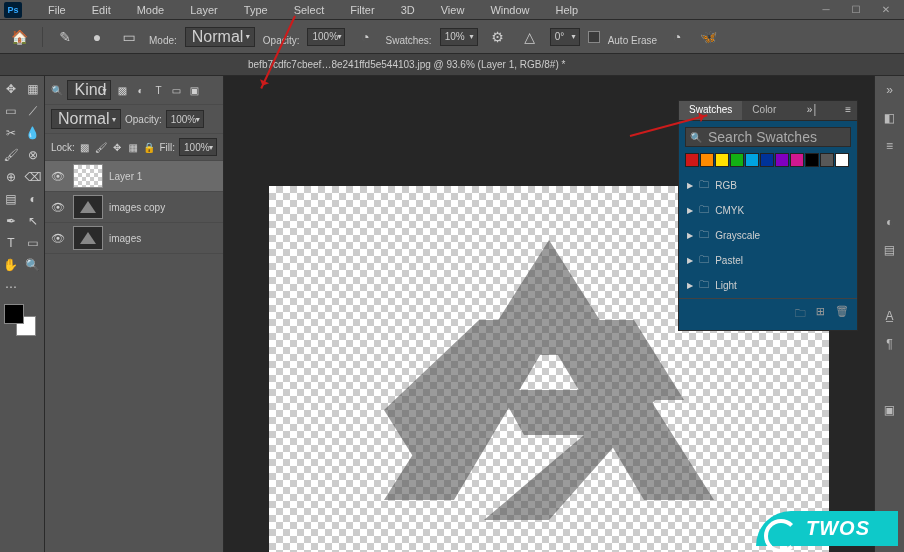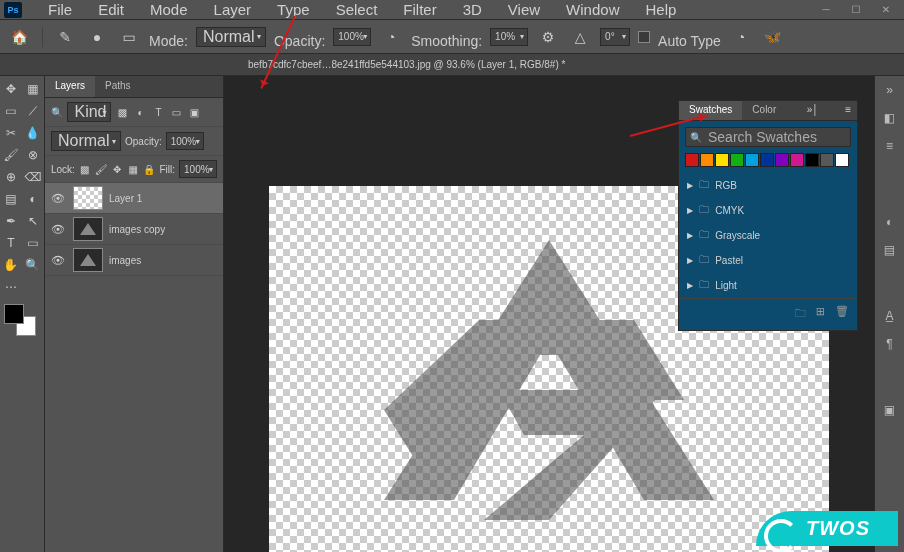--- a/index.html
+++ b/index.html
@@ -1,27 +1,27 @@
 <!DOCTYPE html>
 <html><head>
 <meta charset="utf-8">
 <style>
 * { margin: 0; padding: 0; box-sizing: border-box; font-family: -apple-system, Segoe UI, Tahoma, sans-serif; user-select: none; }
 body { width: 904px; height: 552px; background: #535353; overflow: hidden; position: relative; color: #d0d0d0; font-size: 11px; }
 .menubar { height: 20px; background: #535353; display: flex; align-items: center; padding: 0 4px; border-bottom: 1px solid #2a2a2a; gap: 10px; }
 .ps-logo { width: 18px; height: 16px; background: #001e36; color: #31a8ff; font-weight: bold; font-size: 9px; display: flex; align-items: center; justify-content: center; margin-right: 8px; border-radius: 2px; }
-.menu-item { padding: 2px 8px; font-size: 15px; color: #d0d0d0; }
+.menu-item { padding: 2px 8px; font-size: 11px; color: #d0d0d0; }
 .win-ctrl { margin-left: auto; display: flex; gap: 2px; }
 .win-btn { width: 28px; height: 16px; display: flex; align-items: center; justify-content: center; font-size: 10px; color: #aaa; }
 .optbar { height: 34px; background: #535353; display: flex; align-items: center; padding: 0 8px; gap: 8px; border-bottom: 1px solid #2a2a2a; }
 .opt-icon { width: 24px; height: 24px; display: flex; align-items: center; justify-content: center; font-size: 14px; color: #ccc; }
 .opt-sep { width: 1px; height: 20px; background: #424242; margin: 0 2px; }
 .opt-dropdown { height: 20px; background: #424242; border: 1px solid #2a2a2a; padding: 0 16px 0 6px; display: flex; align-items: center; font-size: 16px; position: relative; }
 .opt-dropdown::after { content: "▾"; position: absolute; right: 4px; font-size: 8px; }
-.opt-label { font-size: 14px; color: #ccc; margin-top: 8px; }
+.opt-label { font-size: 10px; color: #ccc; margin-top: 8px; }
 .opt-input { width: 38px; height: 18px; background: #424242; border: 1px solid #2a2a2a; font-size: 10px; padding: 0 14px 0 4px; position: relative; display:flex; align-items:center; color:#ccc;}
 .opt-input::after { content:"▾"; position:absolute; right:3px; font-size:8px; }
 .checkbox { width: 12px; height: 12px; border: 1px solid #888; background: #3a3a3a; display: inline-block; }
 .docbar { height: 22px; background: #424242; display: flex; align-items: center; padding-left: 240px; border-bottom: 1px solid #2a2a2a; }
 .doctab { font-size: 10px; color: #ccc; padding: 0 8px; }
 .workspace { display: flex; height: calc(552px - 20px - 34px - 22px); }
 .toolcol { width: 44px; background: #535353; display: flex; }
 .toolcol-inner { width: 22px; display: flex; flex-direction: column; padding-top: 2px; }
 .tool { width: 22px; height: 22px; display: flex; align-items: center; justify-content: center; font-size: 12px; color: #ccc; }
 .colorswatch { margin-top: 6px; width: 32px; height: 32px; position: relative; margin-left: 4px; }
@@ -89,27 +89,27 @@
   <div class="opt-icon">🏠</div>
   <div class="opt-sep"></div>
   <div class="opt-icon">✎</div>
   <div class="opt-icon">●</div>
   <div class="opt-icon">▭</div>
   <span class="opt-label">Mode:</span>
   <div class="opt-dropdown" style="width:70px">Normal</div>
   <span class="opt-label">Opacity:</span>
   <div class="opt-input">100%</div>
   <div class="opt-icon">◔</div>
-  <span class="opt-label">Smoothing:</span>
+  <span class="opt-label">Swatches:</span>
   <div class="opt-input">10%</div>
   <div class="opt-icon">⚙</div>
   <div class="opt-icon">△</div>
   <div class="opt-input" style="width:30px">0°</div>
   <span class="checkbox"></span>
-  <span class="opt-label">Auto Type</span>
+  <span class="opt-label">Auto Erase</span>
   <div class="opt-icon">◔</div>
   <div class="opt-icon">🦋</div>
 </div>
 
 <div class="docbar">
   <div class="doctab">befb7cdfc7cbeef…8e241ffd5e544103.jpg @ 93.6% (Layer 1, RGB/8#) *</div>
 </div>
 
 <div class="workspace">
 
@@ -137,24 +137,20 @@
       <div class="tool">⊗</div>
       <div class="tool">⌫</div>
       <div class="tool">◐</div>
       <div class="tool">↖</div>
       <div class="tool">▭</div>
       <div class="tool">🔍</div>
     </div>
   </div>
 
   <div class="layerspanel">
-    <div class="panel-tabs">
-      <div class="panel-tab active">Layers</div>
-      <div class="panel-tab">Paths</div>
-    </div>
     <div class="panel-row">
       <span class="filter-icon">🔍</span>
       <div class="opt-dropdown" style="width:44px">Kind</div>
       <span class="mini">▩</span>
       <span class="mini">◐</span>
       <span class="mini">T</span>
       <span class="mini">▭</span>
       <span class="mini">▣</span>
     </div>
     <div class="panel-row">

